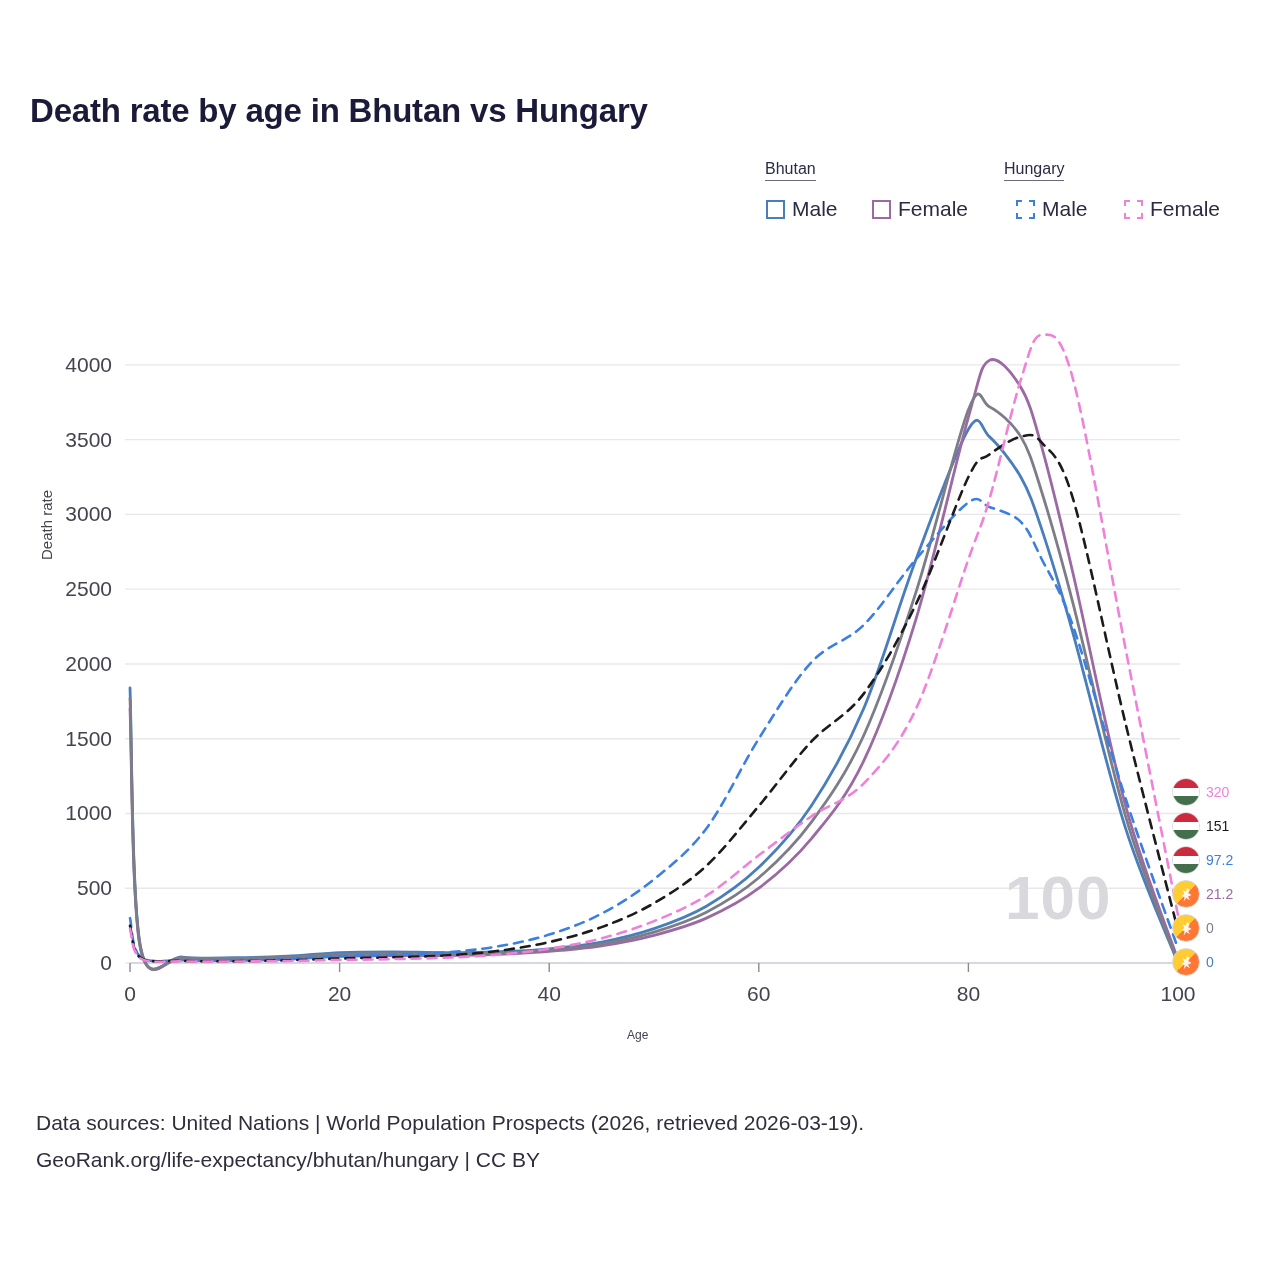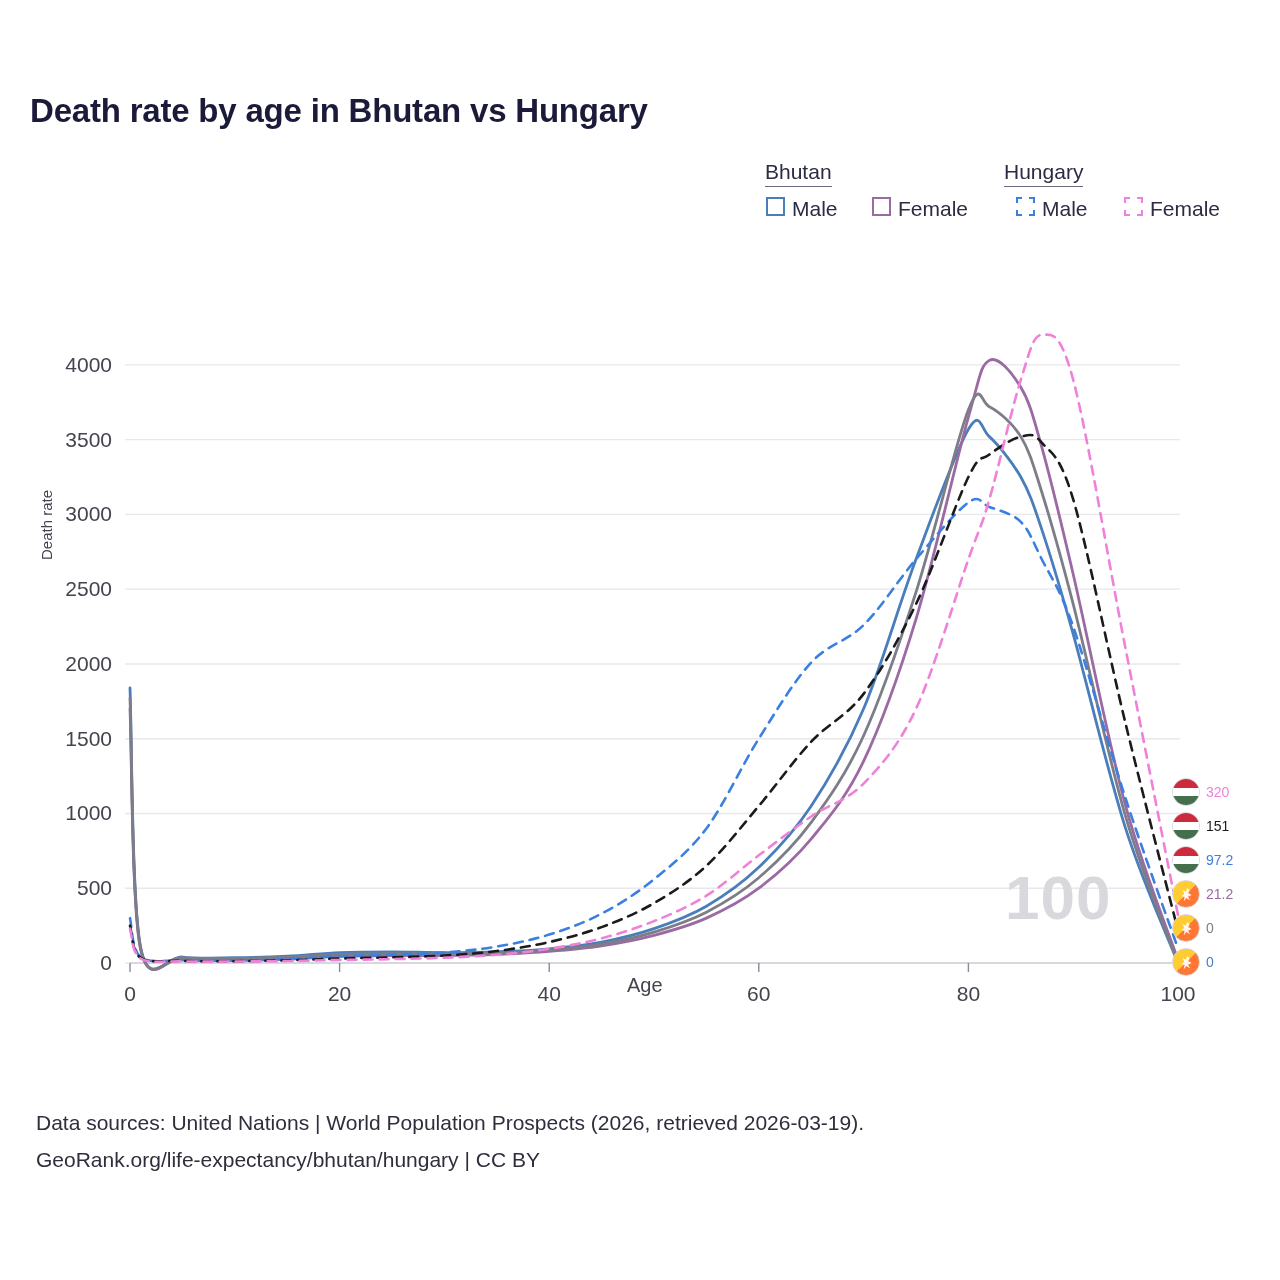--- a/index.html
+++ b/index.html
@@ -33,30 +33,31 @@
   
   .legend {
     position: absolute;
     left: 760px;
     top: 160px;
     width: 500px;
     height: 90px;
   }
   .legend-group-title {
     position: absolute;
-    font-size: 21px;
+    font-size: 16px;
     color: #2b2b44;
     border-bottom: 1.5px solid #6b6b7a;
     padding-bottom: 2px;
   }
   .lg-bhutan { left: 5px; top: 0px; }
   .lg-hungary { left: 244px; top: 0px; }
   .legend-item {
     position: absolute;
     display: flex;
+    align-items: center;
     gap: 7px;
     font-size: 21px;
     color: #2b2b44;
     white-space: nowrap;
   }
   .swatch {
     width: 19px;
     height: 19px;
     box-sizing: border-box;
     background: #ffffff;
@@ -83,22 +84,22 @@
     left: 38px;
     top: 560px;
     transform: rotate(-90deg);
     transform-origin: left top;
     font-size: 15px;
     color: #44444f;
   }
   .x-axis-label {
     position: absolute;
     left: 627px;
-    top: 974px;
-    font-size: 20px;
+    top: 1028px;
+    font-size: 12px;
     color: #44444f;
   }
   .watermark {
     position: absolute;
     left: 1005px;
     top: 862px;
     font-size: 62px;
     font-weight: bold;
     color: #d9d9dd;
     letter-spacing: 1px;

